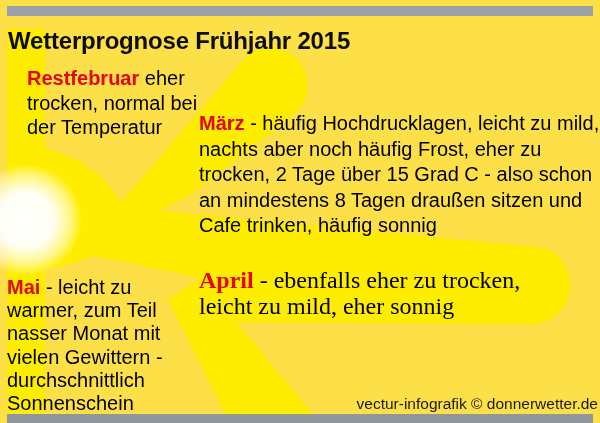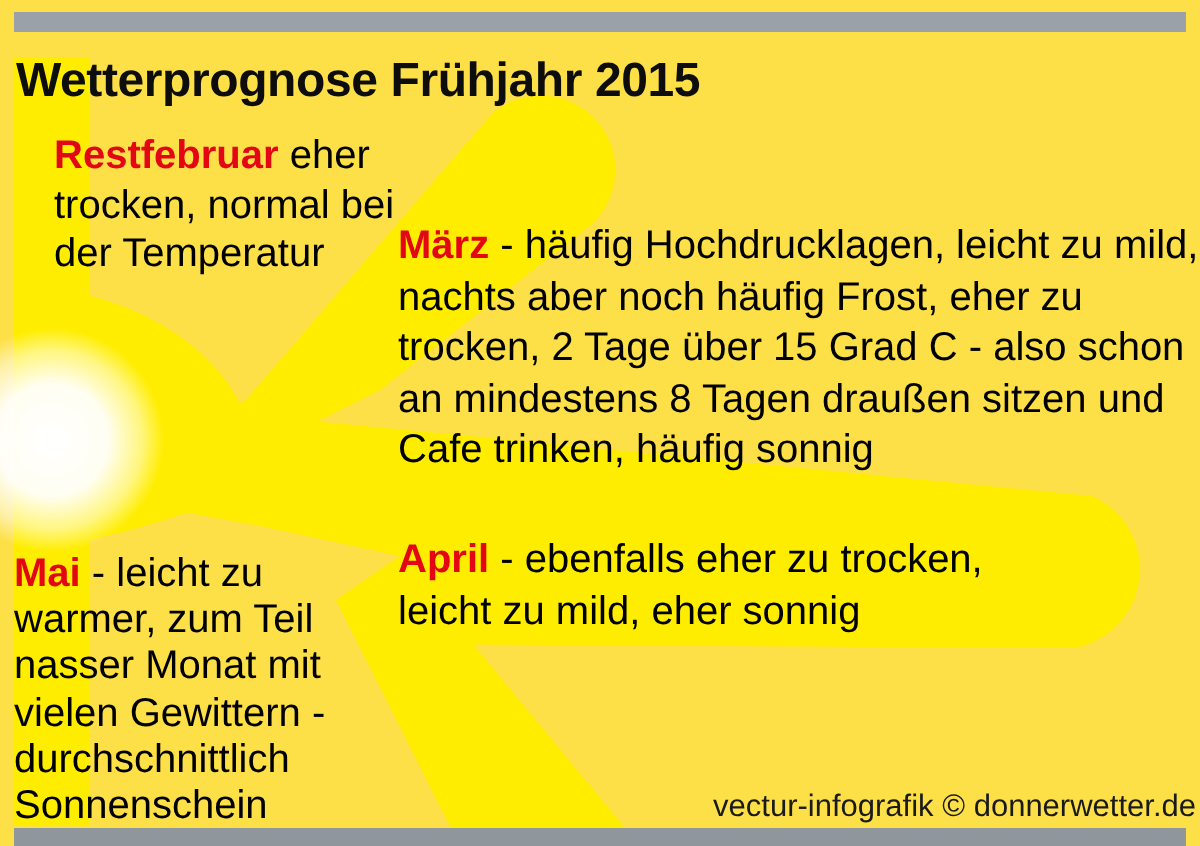--- a/index.html
+++ b/index.html
@@ -12,21 +12,21 @@
   #sun-svg{position:absolute;left:0;top:0;width:600px;height:423px;}
   .txt{position:absolute;}
   .month-name{font-weight:bold;color:#e30613;}
   #title{
     left:8px;top:27px;width:560px;
     font-size:24px;line-height:1.15;font-weight:bold;color:#0d0d0d;
     letter-spacing:-0.2px;
   }
   #feb-block{left:7px;top:66px;width:180px;font-size:20px;line-height:24.7px;margin-left:20px;}
   #maerz-block{left:199px;top:111px;width:406px;font-size:20px;line-height:25.6px;}
-  #april-block{left:199px;top:267px;width:336px;font-size:20px;line-height:26px;}
+  #april-block{left:199px;top:267px;width:336px;font-size:24px;line-height:26px;font-family:Liberation Serif, serif;}
   #mai-block{left:7px;top:276px;width:180px;font-size:20px;line-height:23.2px;}
   #credit{
     right:2px;top:395px;width:400px;text-align:right;
     font-size:15.5px;color:#1a1a1a;
   }
 </style>
 </head>
 <body>
 
 <div id="stage">

